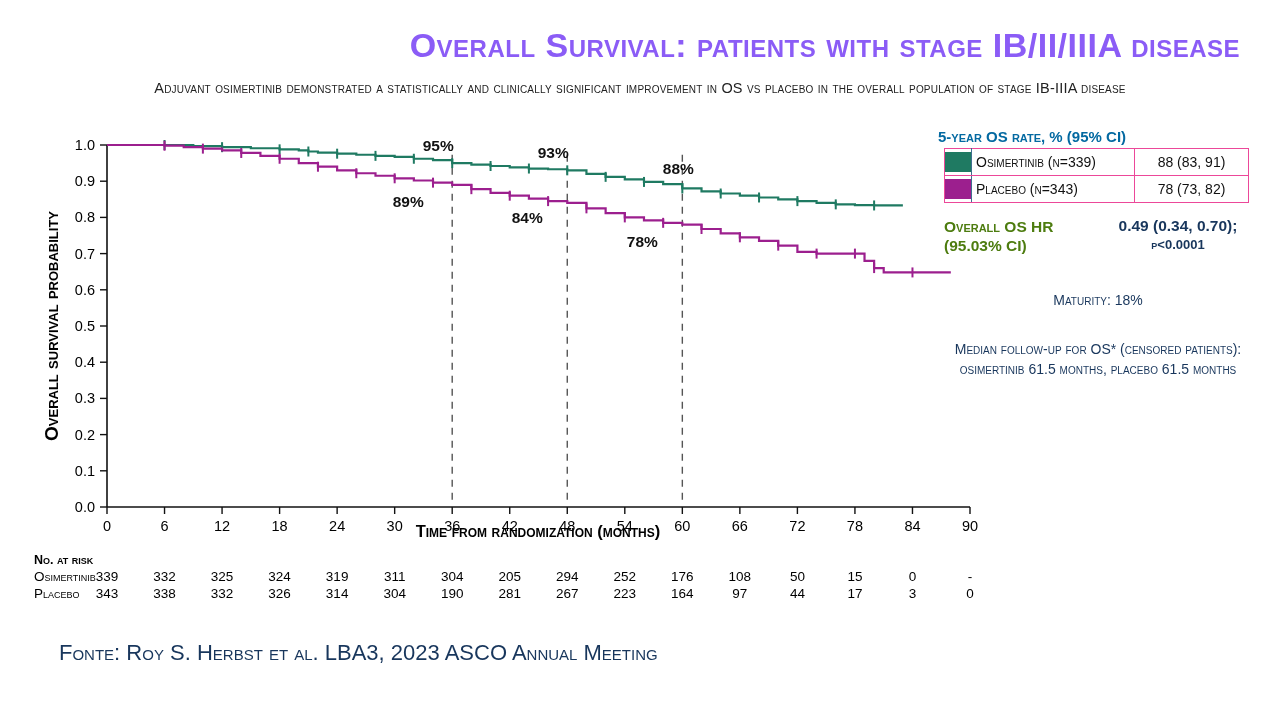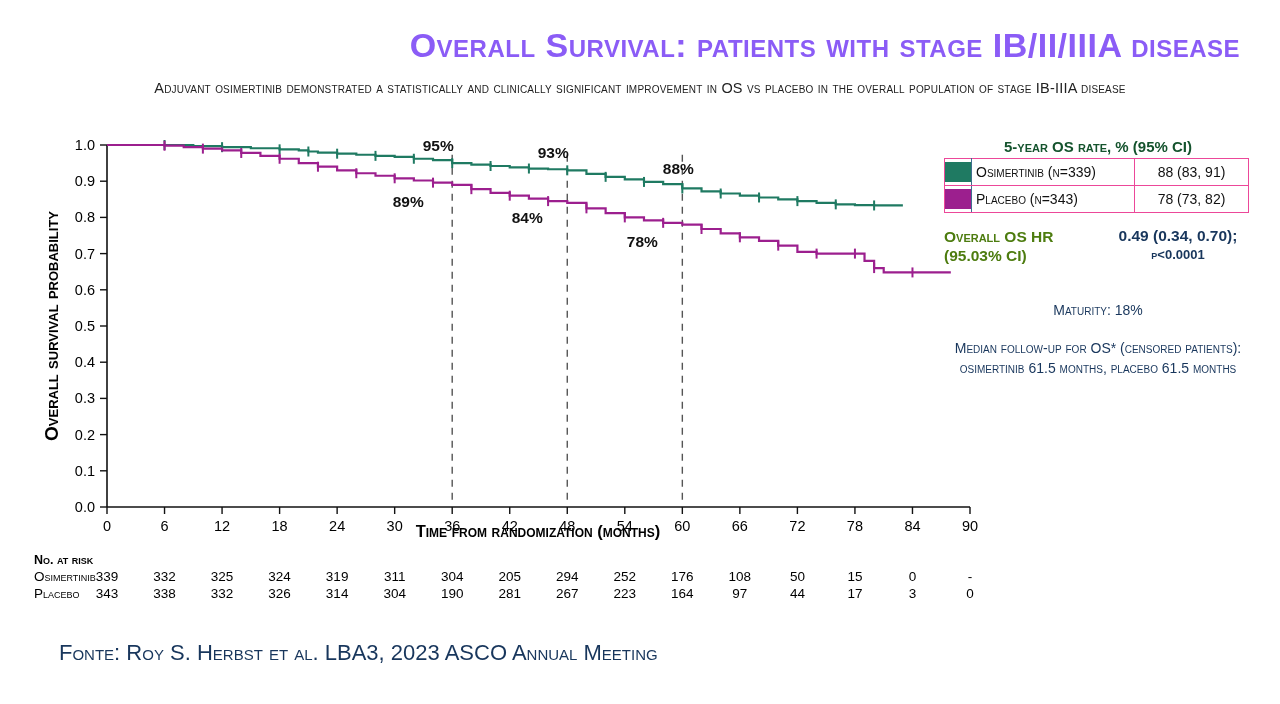--- a/index.html
+++ b/index.html
@@ -21,35 +21,35 @@
   }
   #plotwrap{position:absolute;left:0;top:115px;width:1280px;height:520px;}
   svg{display:block;}
   #footer{
     position:absolute;left:34px;top:640px;font-size:22px;
     color:#18365c;font-variant:small-caps;font-weight:normal;margin-left:25px;
   }
   
   #panel{position:absolute;left:938px;top:128px;width:320px;}
   #panel .legend-title{
-    font-size:15px;font-weight:bold;color:#14532d;text-align:center;
-    font-variant:small-caps;padding-bottom:3px;margin-top:10px;
+    font-size:15px;font-weight:bold;color:#0369a1;
+    font-variant:small-caps;padding-bottom:3px;
   }
   table.legend{border-collapse:collapse;width:305px;margin:0 0 0 6px;font-size:13.5px;}
   table.legend td{border:1px solid #ec4899;padding:2px 4px;vertical-align:middle;height:22px;}
   table.legend td.sw{width:26px;padding:0;border-right:1px solid #3f6f8f;}
   .swatch{width:26px;height:20px;display:block;}
   td.name{font-variant:small-caps;font-size:14px;padding-left:6px;}
   td.val{text-align:center;font-size:14px;width:105px;}
   #hrblock{margin-top:14px;position:relative;height:46px;}
   #hrlabel{position:absolute;left:6px;top:0;width:150px;font-size:15.5px;font-weight:bold;color:#4d7c0f;font-variant:small-caps;line-height:19px;}
   #hrvalue{position:absolute;left:160px;top:0;width:160px;text-align:center;font-size:15.5px;font-weight:bold;color:#18365c;}
   #hrp{position:absolute;left:160px;top:20px;width:160px;text-align:center;font-size:13px;font-weight:bold;color:#18365c;font-variant:small-caps;}
   #maturity{margin-top:28px;text-align:center;font-size:14px;color:#18365c;font-variant:small-caps;line-height:19px;}
-  #followup{margin-top:18px;text-align:center;font-size:14px;color:#18365c;font-variant:small-caps;line-height:20px;}
+  #followup{margin-top:29px;text-align:center;font-size:14px;color:#18365c;font-variant:small-caps;line-height:20px;}
   text{font-family:"Liberation Sans",sans-serif;}
 </style>
 </head>
 <body>
 
 <div id="title">Overall Survival: patients with stage IB/II/IIIA disease</div>
 <div id="subtitle">Adjuvant osimertinib demonstrated a statistically and clinically significant improvement in OS vs placebo in the overall population of stage IB-IIIA disease</div>
 
 <div id="plotwrap">
   <svg width="1280" height="520" viewBox="0 0 1280 520">

